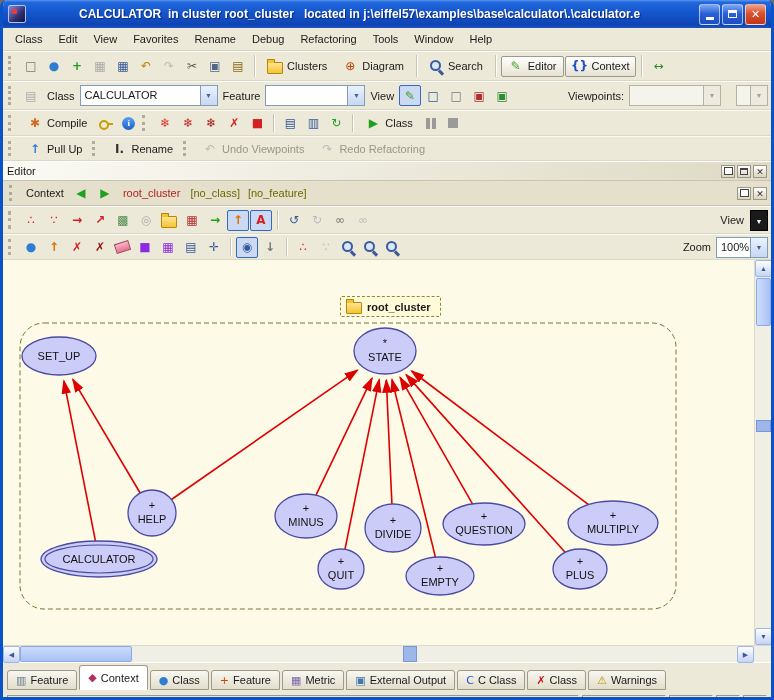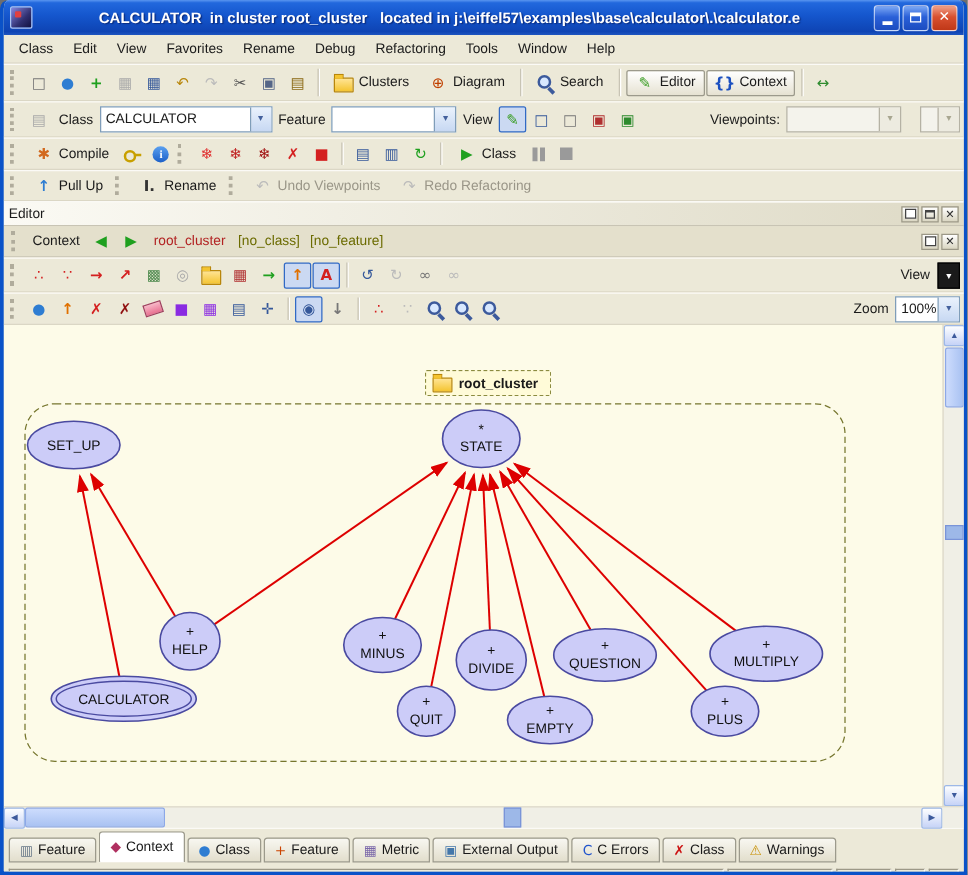--- a/index.html
+++ b/index.html
@@ -594,21 +594,21 @@
       <div class="tab">
         <span class="tic" style="color: rgb(123, 104, 170);">▦</span>
         <span class="tlbl">Metric</span>
       </div>
       <div class="tab">
         <span class="tic" style="color: rgb(68, 119, 170);">▣</span>
         <span class="tlbl">External Output</span>
       </div>
       <div class="tab">
         <span class="tic" style="color: rgb(34, 85, 204);">C</span>
-        <span class="tlbl">C Errors</span>
+        <span class="tlbl">C Class</span>
       </div>
       <div class="tab">
         <span class="tic" style="color: rgb(204, 17, 17);">✗</span>
         <span class="tlbl">Class</span>
       </div>
       <div class="tab">
         <span class="tic" style="color: rgb(200, 144, 0);">⚠</span>
         <span class="tlbl">Warnings</span>
       </div>
     </div>

